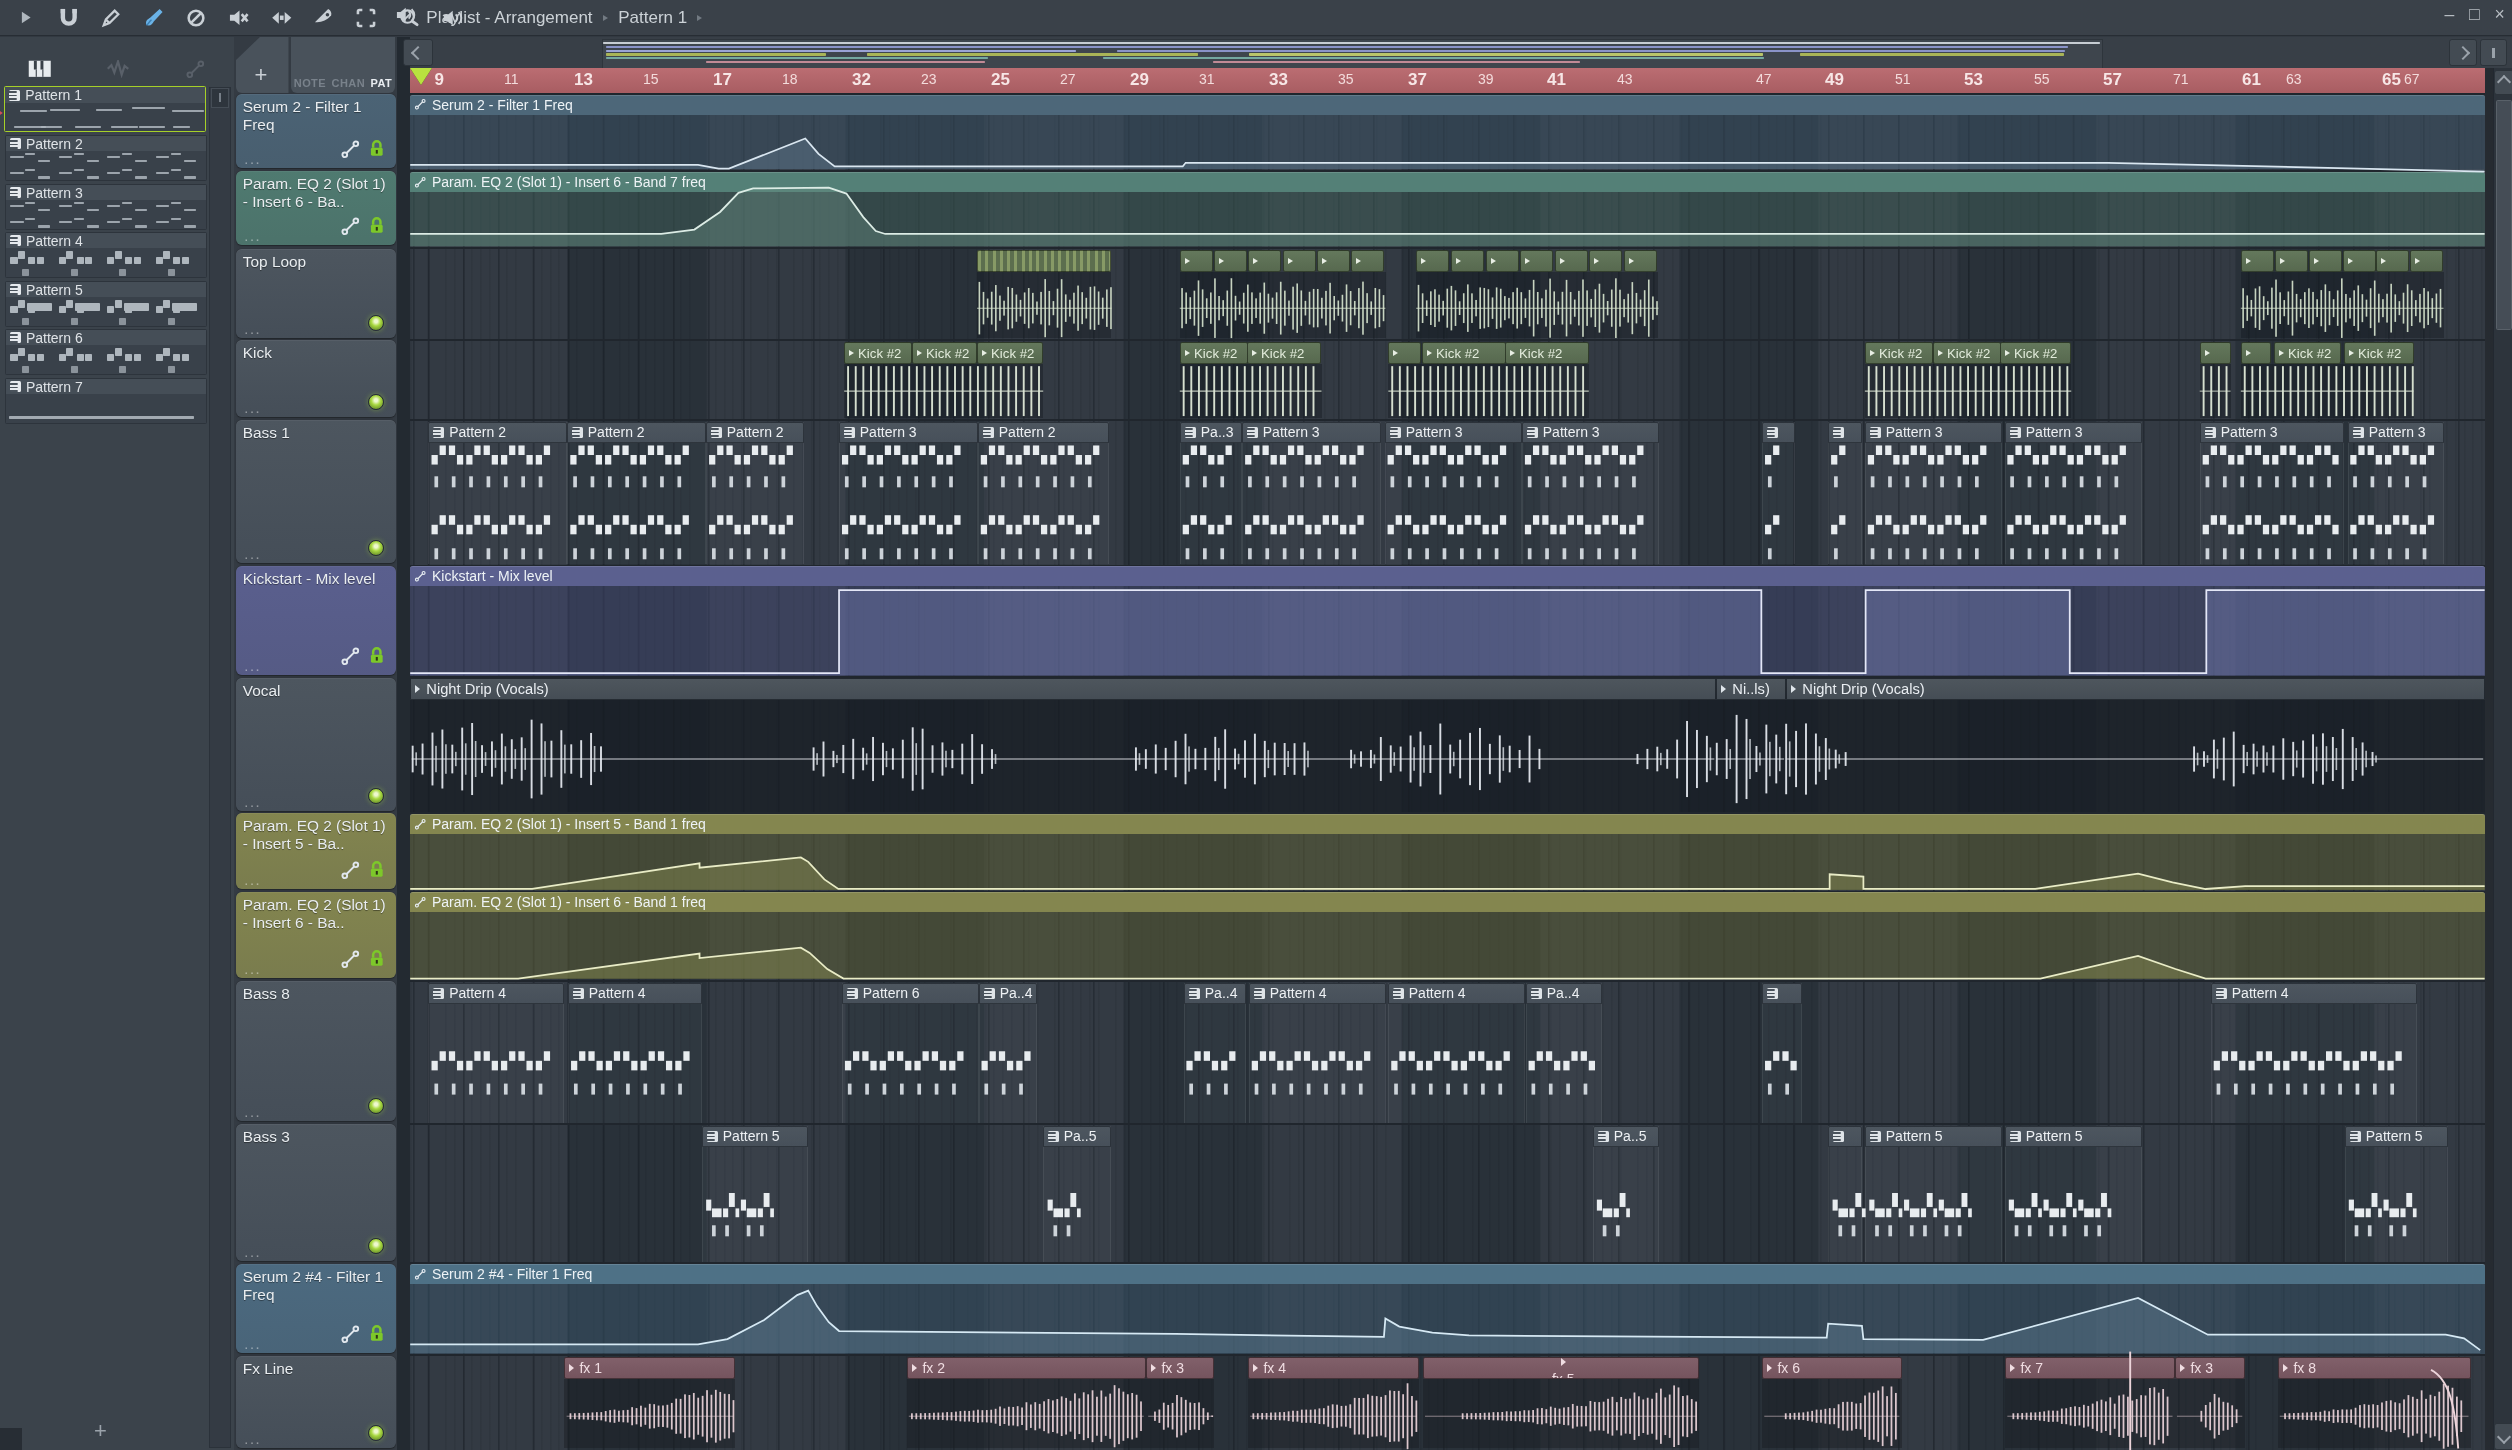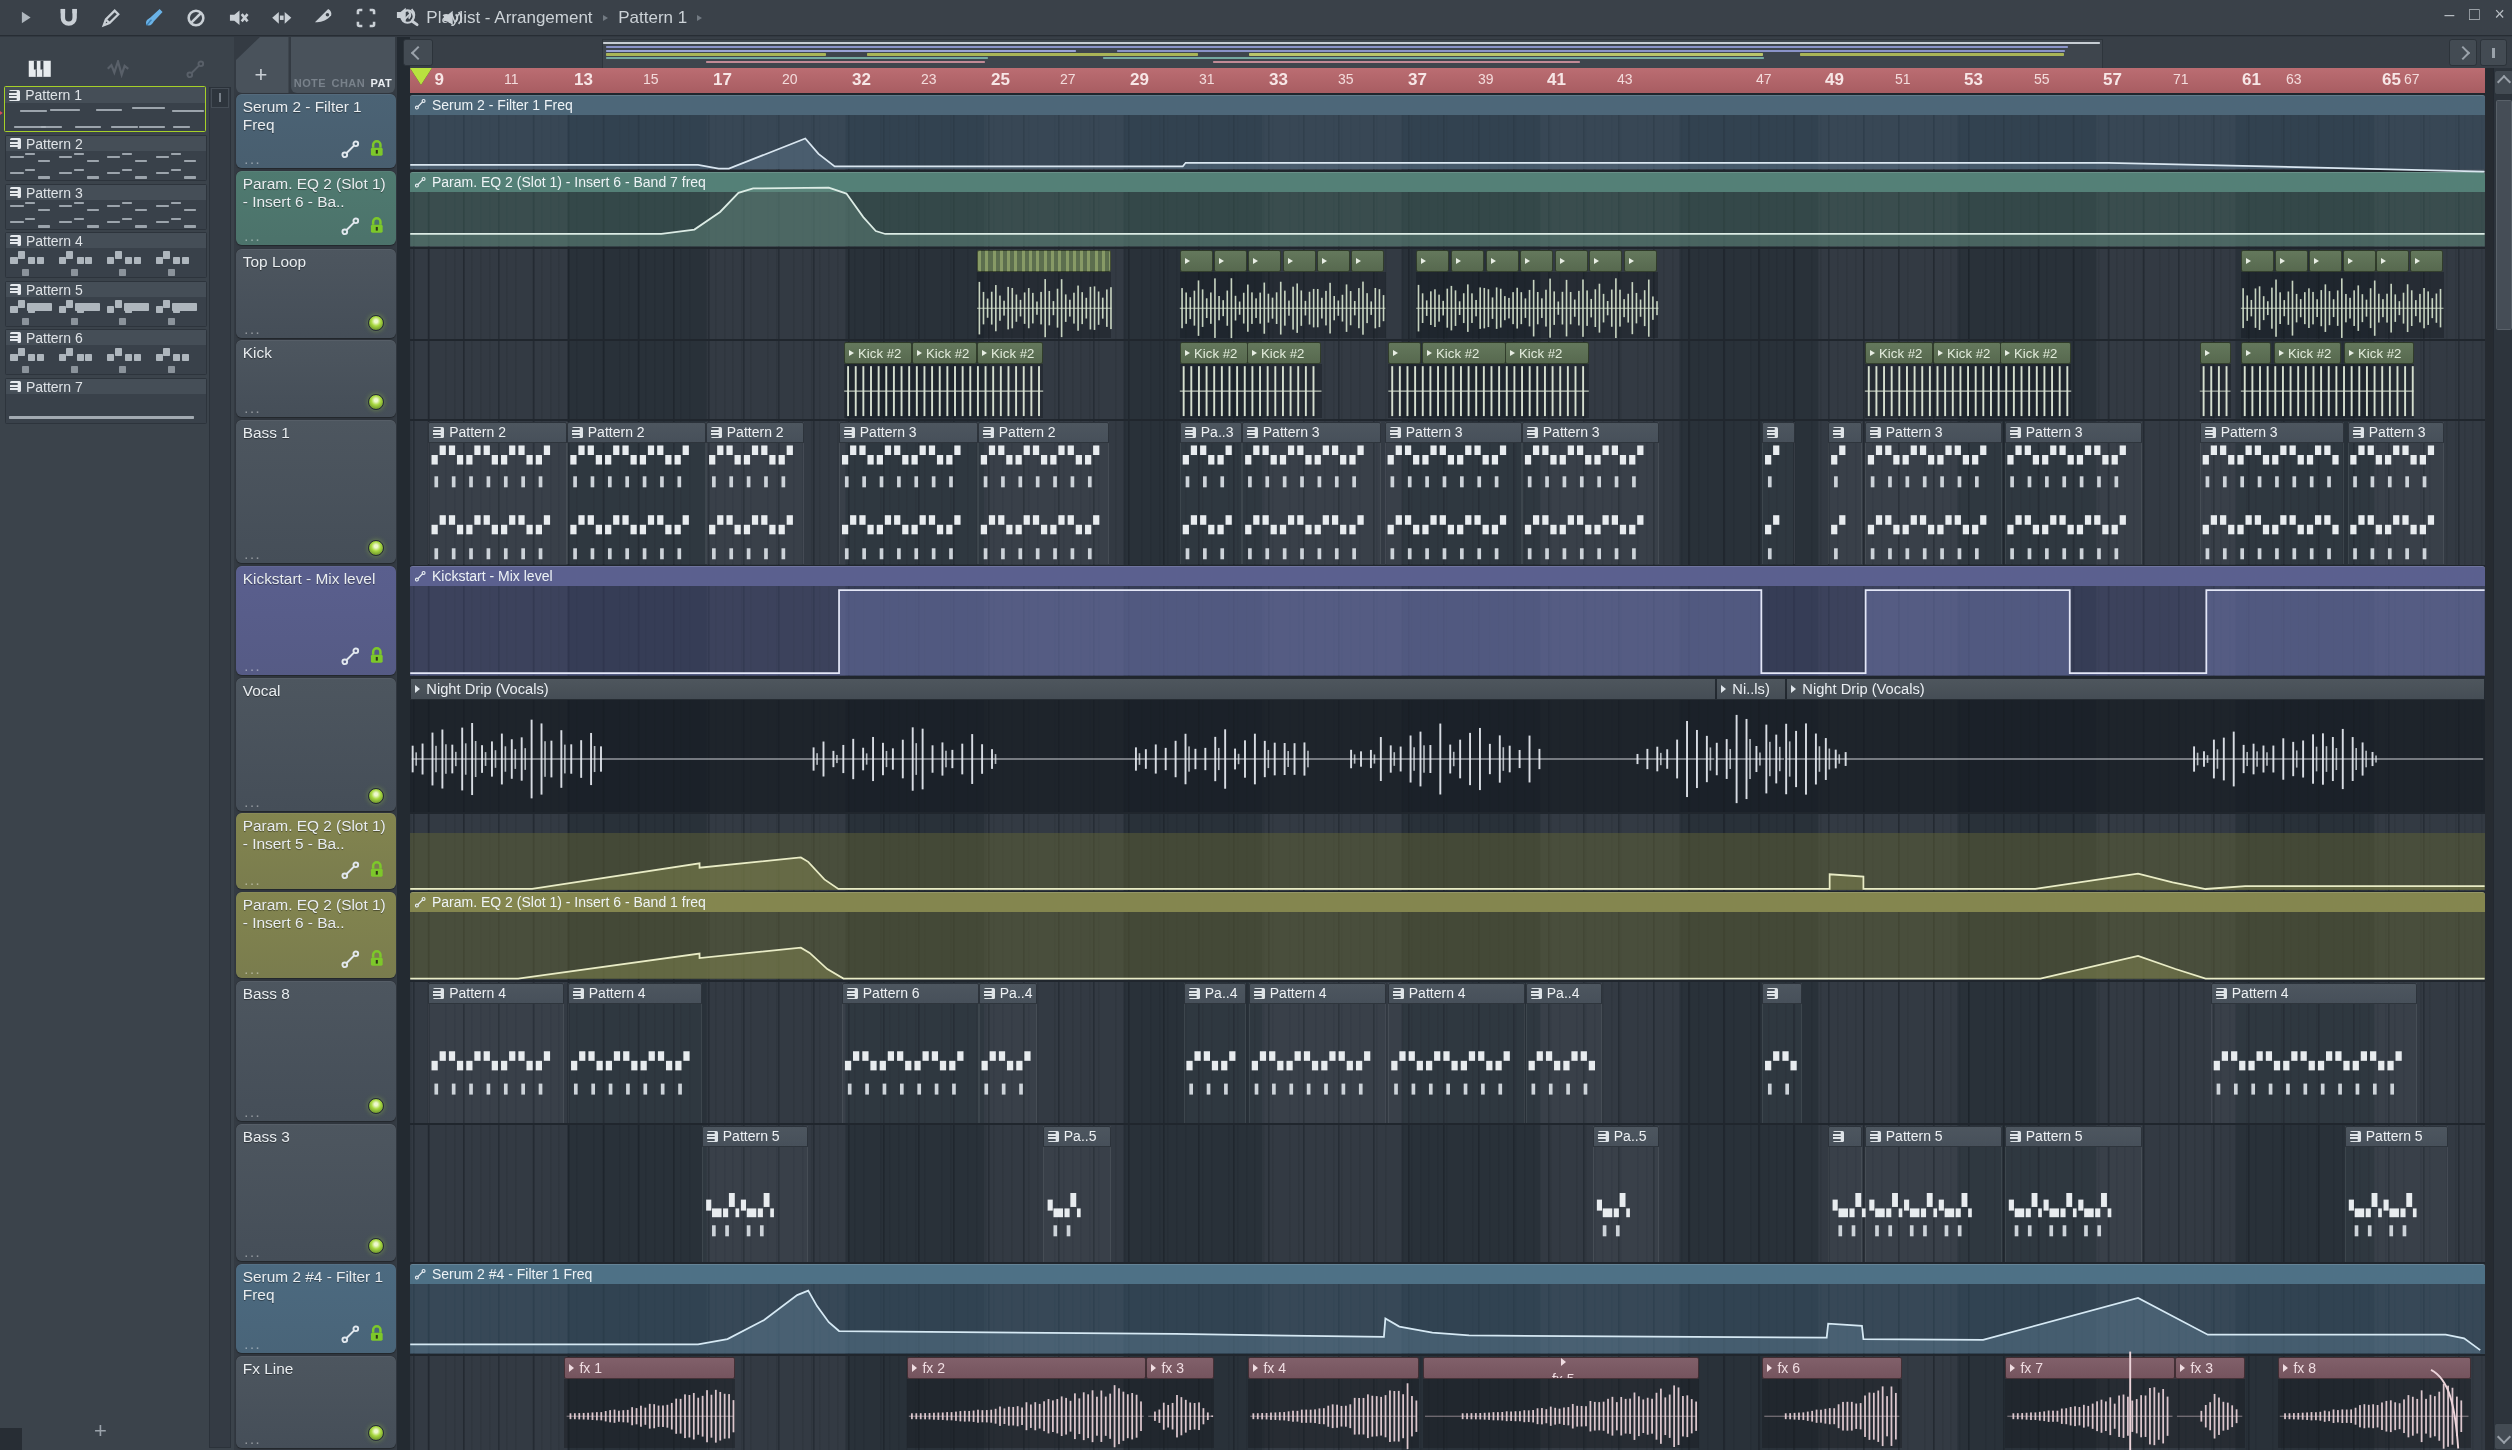--- a/index.html
+++ b/index.html
@@ -562,21 +562,21 @@
         <span style="display:block;width:2.2px;height:10.3px;background:#9aa2aa;"></span>
       </div>
   </div>
 
   <div id="ruler">
       <span class="num major" style="left: 24.5px;">9</span>
       <span class="num" style="left: 94px;">11</span>
       <span class="num major" style="left: 164px;">13</span>
       <span class="num" style="left: 233px;">15</span>
       <span class="num major" style="left: 303px;">17</span>
-      <span class="num" style="left: 372px;">20</span>
+      <span class="num" style="left: 372px;">18</span>
       <span class="num major" style="left: 442px;">32</span>
       <span class="num" style="left: 511px;">23</span>
       <span class="num major" style="left: 581px;">25</span>
       <span class="num" style="left: 650px;">27</span>
       <span class="num major" style="left: 720px;">29</span>
       <span class="num" style="left: 789px;">31</span>
       <span class="num major" style="left: 859px;">33</span>
       <span class="num" style="left: 928px;">35</span>
       <span class="num major" style="left: 998px;">37</span>
       <span class="num" style="left: 1068px;">39</span>
@@ -846,20 +846,30 @@
         <span class="tri small" style="border-left-color: rgb(223, 229, 234); border-bottom-width: 4.4px; border-top-width: 4.4px; border-left-width: 5.9px;"></span>
         <span>Ni..ls)</span>
       </div>
       <div class="voclip" style="left: 1376px; top: 607px; width: 699px; height: 112px;"></div>
       <div class="voclip-h" style="left: 1376px; top: 585px; width: 699px;">
         <span class="tri small" style="border-left-color: rgb(223, 229, 234); border-bottom-width: 4.4px; border-top-width: 4.4px; border-left-width: 5.9px;"></span>
         <span>Night Drip (Vocals)</span>
       </div>
       <div class="rowsep" style="top: 719px;"></div>
       <div class="autoclip-b" style="left: 0px; top: 740px; width: 2075px; height: 57px; background: rgba(95, 98, 53, 0.5);"></div>
+      <div class="autoclip-h" style="left: 0px; top: 721px; width: 2075px; background: rgb(132, 134, 79);">
+        <span style="display: inline-flex;">
+          <svg width="12.5" height="12.5" viewBox="0 0 28 28">
+            <circle cx="6.5" cy="21.5" r="3.2" fill="none" stroke="#e8eef3" stroke-width="2.6"></circle>
+            <circle cx="21.5" cy="6.5" r="3.2" fill="none" stroke="#e8eef3" stroke-width="2.6"></circle>
+            <line x1="9" y1="19" x2="19" y2="9" stroke="#e8eef3" stroke-width="2.6"></line>
+          </svg>
+        </span>
+        <span>Param. EQ 2 (Slot 1) - Insert 5 - Band 1 freq</span>
+      </div>
       <div class="rowsep" style="top: 798px;"></div>
       <div class="autoclip-b" style="left: 0px; top: 819px; width: 2075px; height: 67px; background: rgba(95, 98, 53, 0.5);"></div>
       <div class="autoclip-h" style="left: 0px; top: 799px; width: 2075px; background: rgb(132, 134, 79);">
         <span style="display: inline-flex;">
           <svg width="12.5" height="12.5" viewBox="0 0 28 28">
             <circle cx="6.5" cy="21.5" r="3.2" fill="none" stroke="#e8eef3" stroke-width="2.6"></circle>
             <circle cx="21.5" cy="6.5" r="3.2" fill="none" stroke="#e8eef3" stroke-width="2.6"></circle>
             <line x1="9" y1="19" x2="19" y2="9" stroke="#e8eef3" stroke-width="2.6"></line>
           </svg>
         </span>

